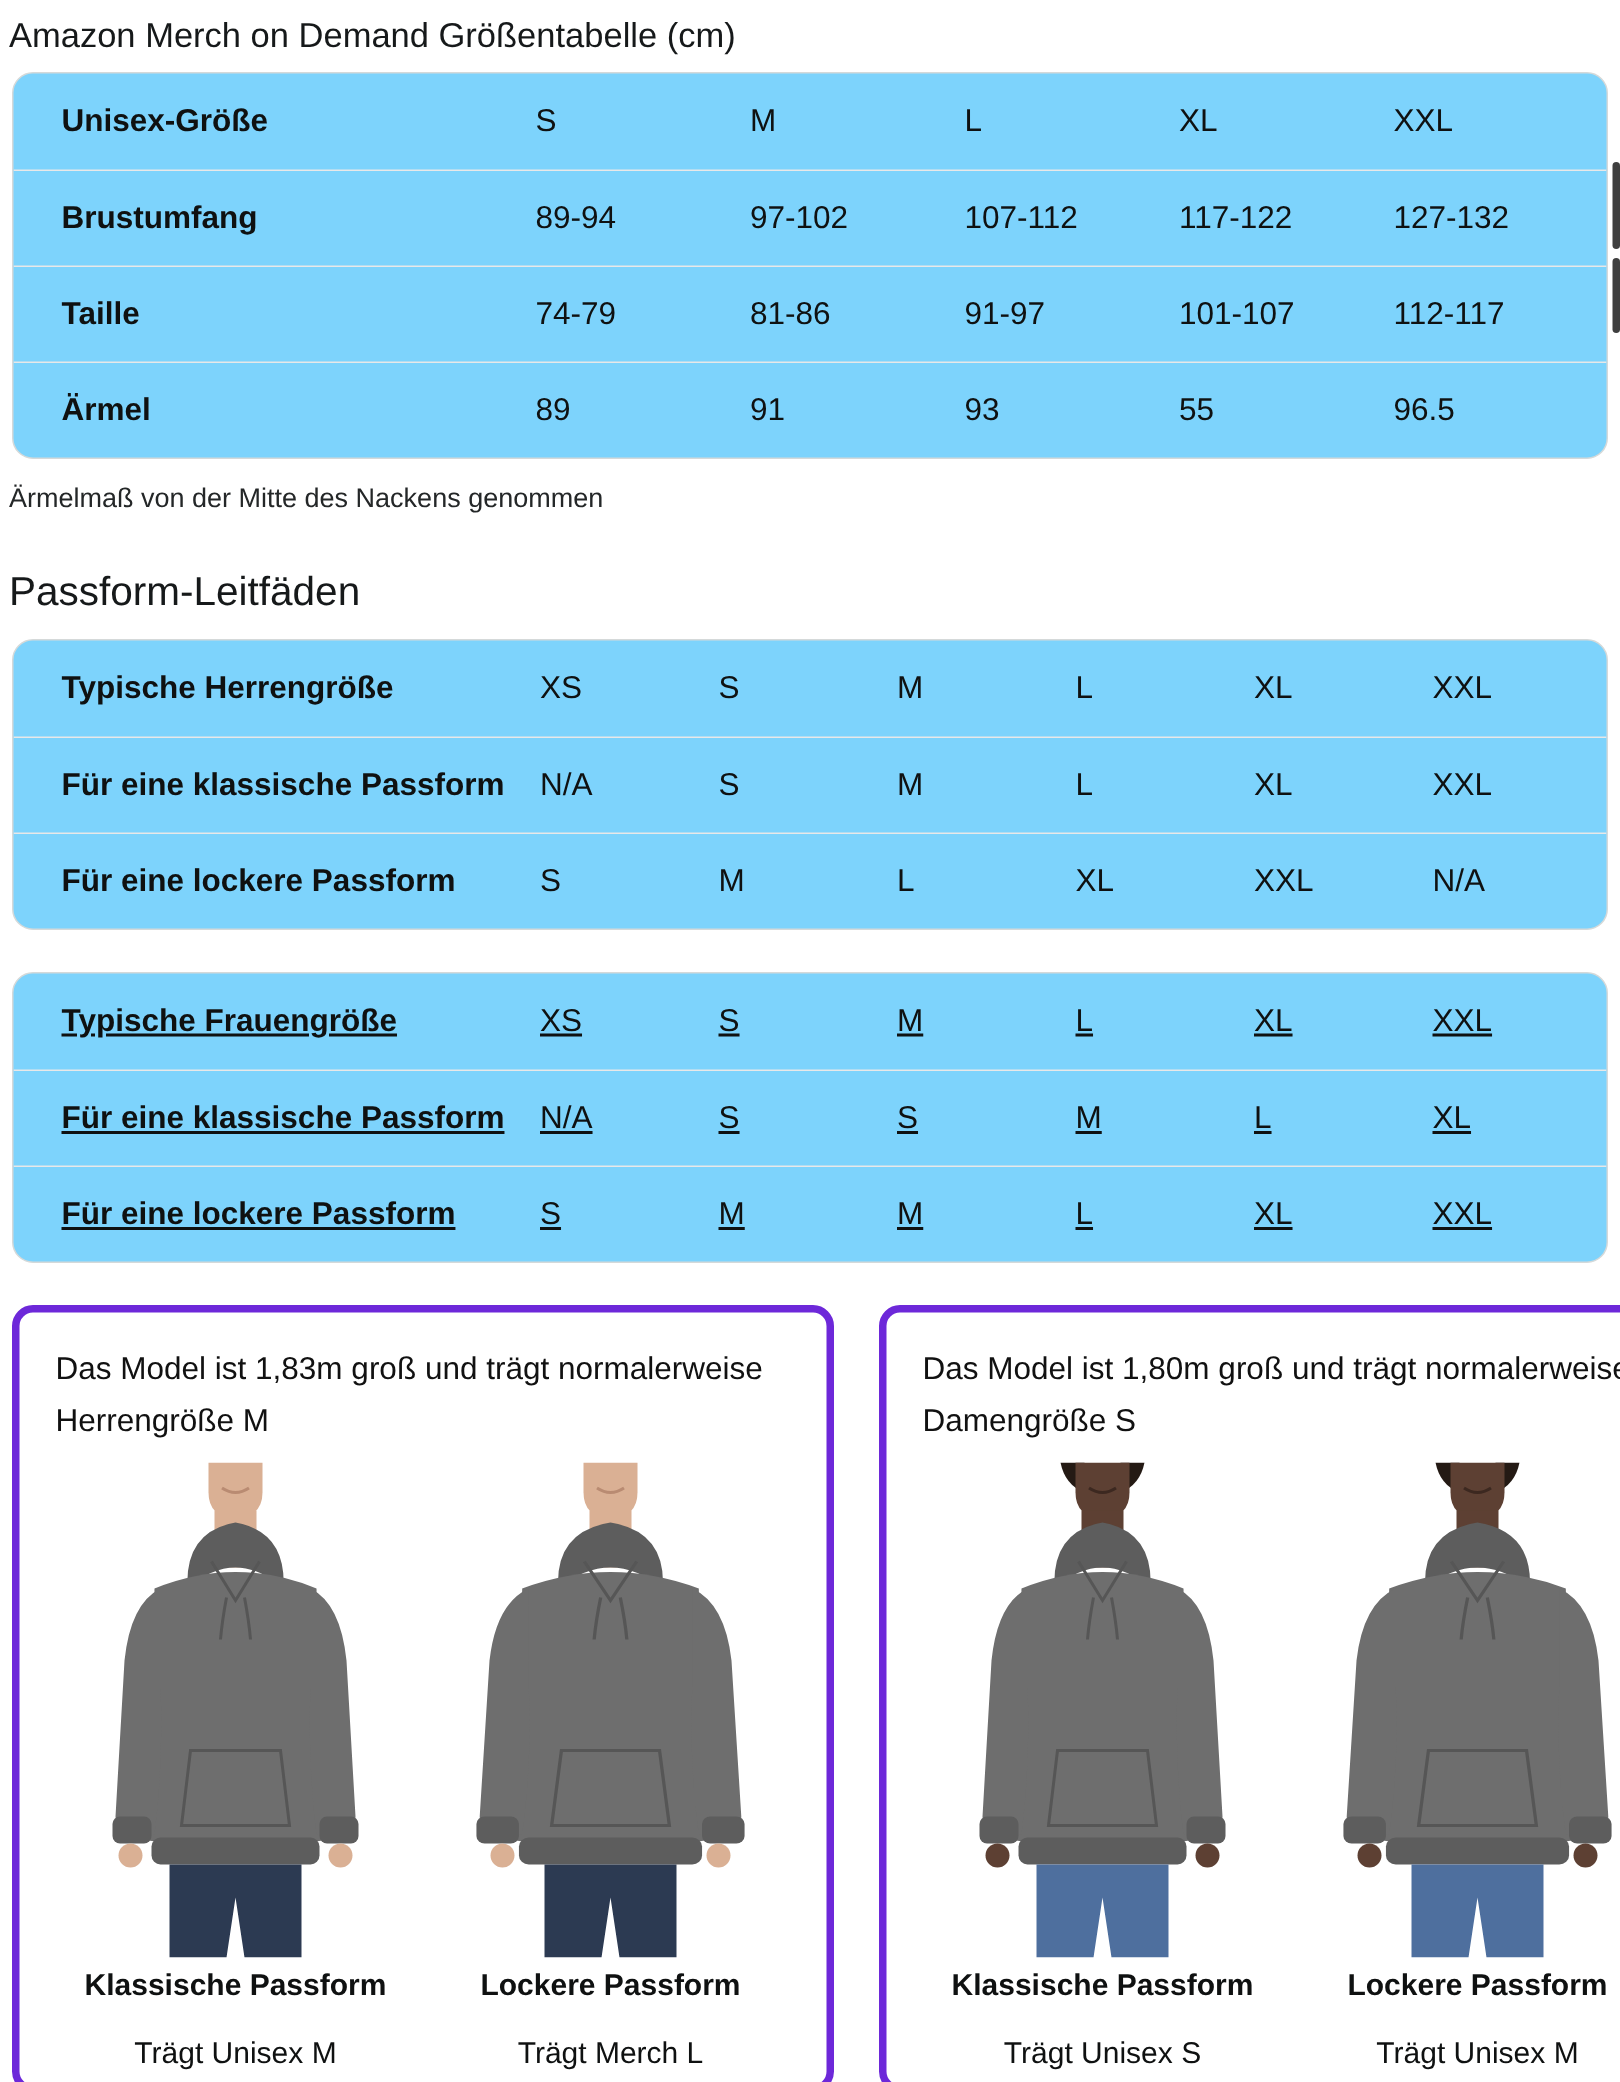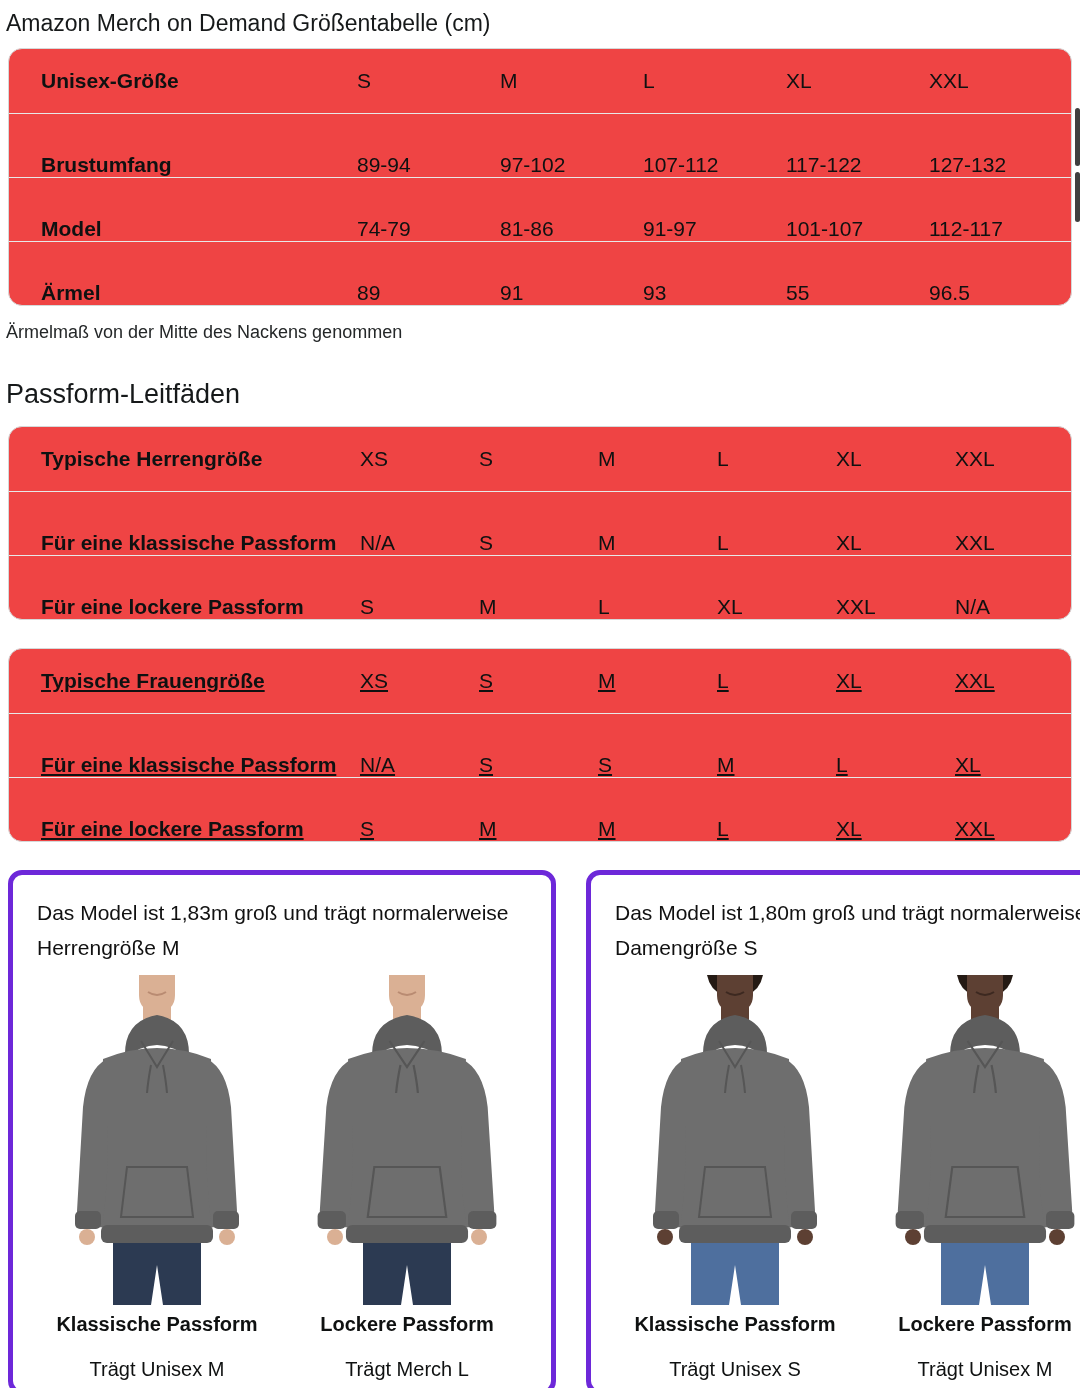--- a/index.html
+++ b/index.html
@@ -2,24 +2,24 @@
 <html><head>
 <meta charset="utf-8">
 <style>
   * { margin:0; padding:0; box-sizing:border-box; }
   html,body { width:1080px; height:1388px; background:#ffffff;
     font-family:"Liberation Sans", sans-serif; color:#0f1111; overflow:hidden; position:relative; }
 
   .page-title { font-size:23px; font-weight:400; color:#16191a; padding:10px 0 0 6px; }
 
   
-  .card { margin:0 8px; border:1px solid #d5d9d9; border-radius:14px; background:#ef4444; overflow:hidden; }
+  .card { margin:0 8px; border:1px solid #d5d9d9; border-radius:14px; background:#7dd3fc; overflow:hidden; }
   .size-card { margin-top:11px; }
   .trow { display:flex; align-items:center; height:64px; }
-  .trow + .trow { border-top:1px solid #e8e8e8;align-items:flex-end; }
+  .trow + .trow { border-top:1px solid #e8e8e8; }
   .tlabel { flex:0 0 348px; padding-left:32px; font-weight:700; font-size:21px; }
   .fit-card .tlabel { flex-basis:351px; }
   .tcell { flex:0 0 143px; font-size:21px; font-weight:400; }
   .fit-card .tcell { flex-basis:119px; }
   .tcell:last-child { flex:1 1 auto; }
 
   .note { font-size:18px; color:#242728; margin:16px 0 0 6px; }
   .fit-heading { font-size:27px; color:#16191a; margin:36px 0 16px 6px; }
   .fit-card + .fit-card { margin-top:28px;text-decoration:underline; }
 
@@ -68,21 +68,21 @@
   </div>
   <div class="trow">
     <div class="tlabel">Brustumfang</div>
     <div class="tcell">89-94</div>
     <div class="tcell">97-102</div>
     <div class="tcell">107-112</div>
     <div class="tcell">117-122</div>
     <div class="tcell">127-132</div>
   </div>
   <div class="trow">
-    <div class="tlabel">Model</div>
+    <div class="tlabel">Taille</div>
     <div class="tcell">74-79</div>
     <div class="tcell">81-86</div>
     <div class="tcell">91-97</div>
     <div class="tcell">101-107</div>
     <div class="tcell">112-117</div>
   </div>
   <div class="trow">
     <div class="tlabel">Ärmel</div>
     <div class="tcell">89</div>
     <div class="tcell">91</div>

